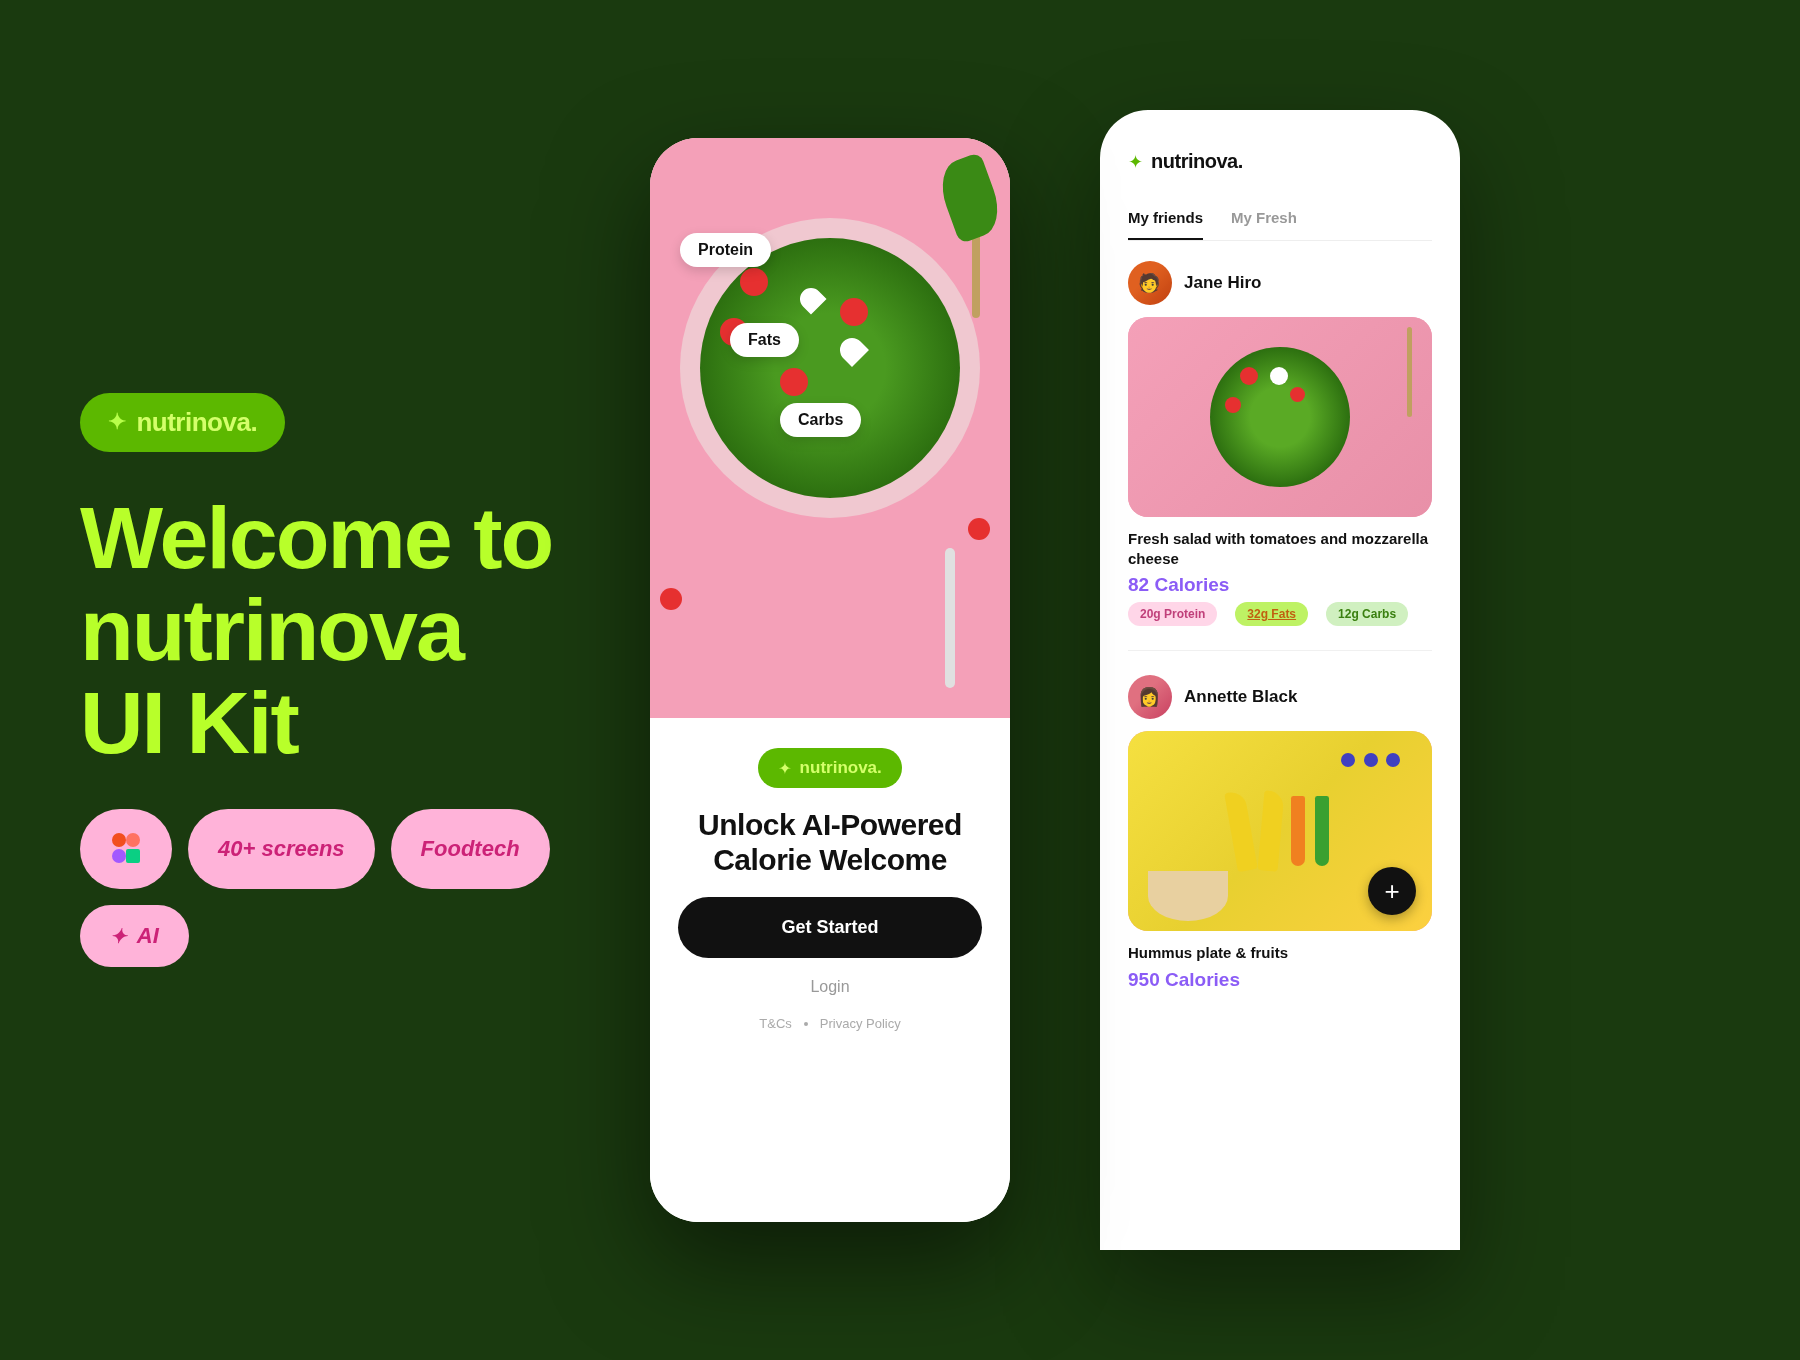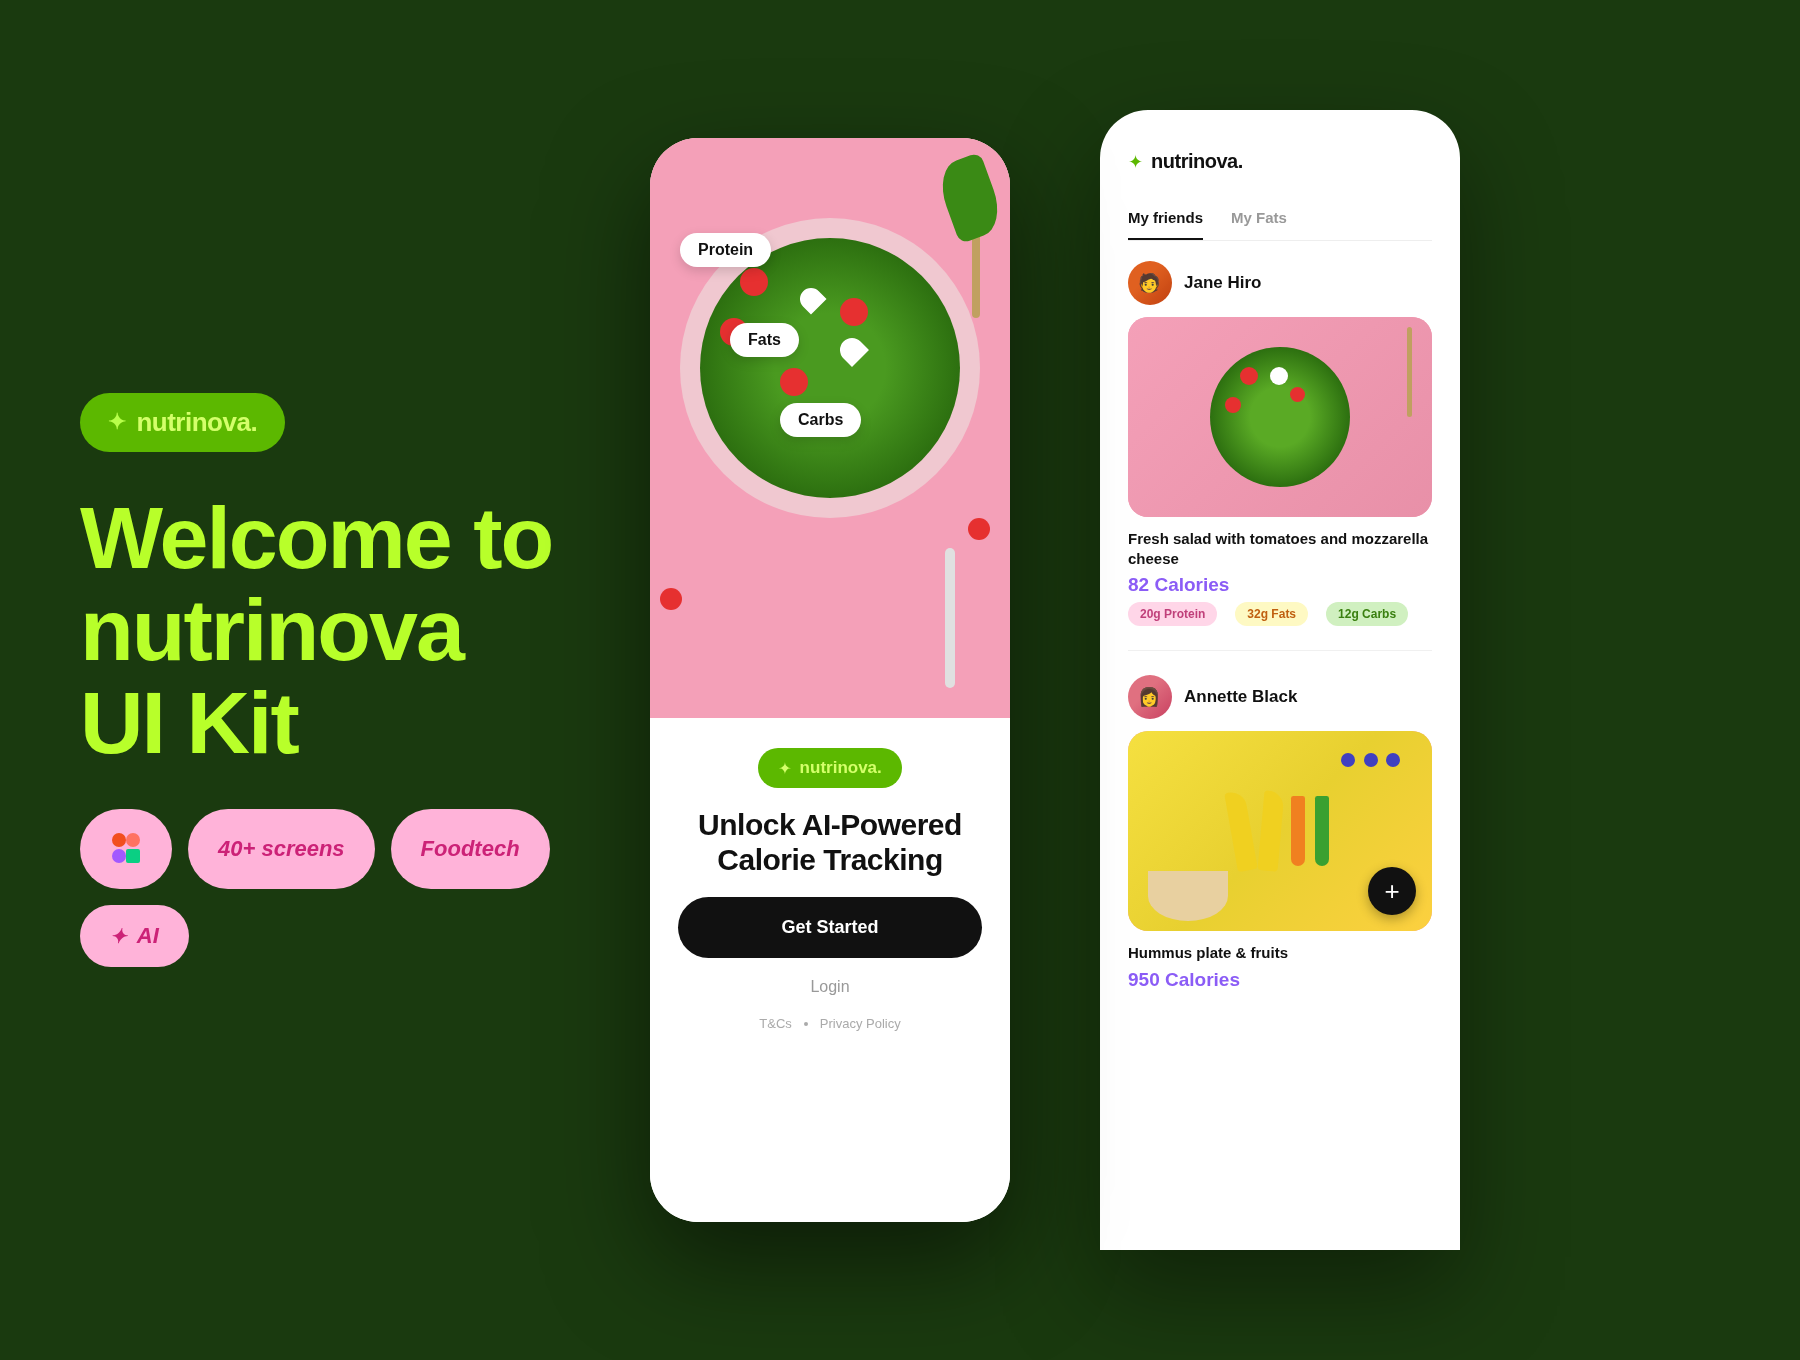--- a/index.html
+++ b/index.html
@@ -553,21 +553,21 @@
     }
 
     .macro-tag {
       padding: 5px 12px;
       border-radius: 50px;
       font-size: 12px;
       font-weight: 600;
     }
 
     .macro-tag.protein { background: #ffd6e8; color: #c0407a; }
-    .macro-tag.fats { background: #fef9c3; color: #c06010; }
+    .macro-tag.fats { background: #bef264; color: #c06010; text-decoration: underline; }
     .macro-tag.carbs { background: #d0f0c0; color: #3a8010; }
 
     .add-btn {
       position: absolute;
       bottom: 16px;
       right: 16px;
       width: 48px;
       height: 48px;
       background: #111;
       border-radius: 50%;
@@ -657,21 +657,21 @@
         <div class="nutrient-badge badge-fats">Fats</div>
         <div class="nutrient-badge badge-carbs">Carbs</div>
       </div>
 
       <div class="phone-content-section">
         <div class="phone-logo-pill">
           <span class="sparkle">✦</span>
           <span class="logo-text">nutrinova.</span>
         </div>
 
-        <h2 class="phone-headline">Unlock AI-Powered Calorie Tracking</h2>
+        <h2 class="phone-headline">Unlock AI-Powered Calorie Welcome</h2>
 
         <button class="phone-cta-btn">Get Started</button>
 
         <span class="phone-login-link">Login</span>
 
         <div class="phone-footer">
           <span>T&amp;Cs</span>
           <div class="dot"></div>
           <span>Privacy Policy</span>
         </div>
@@ -684,21 +684,21 @@
     <div class="app-panel">
 
       <div class="app-header">
         <div class="app-logo-row">
           <span class="app-logo-sparkle">✦</span>
           <span class="app-logo-text">nutrinova.</span>
         </div>
 
         <div class="app-tabs">
           <div class="app-tab active">My friends</div>
-          <div class="app-tab">My Fats</div>
+          <div class="app-tab">My Fresh</div>
         </div>
       </div>
 
       <div class="app-scroll-area">
 
         <div class="friend-card">
           <div class="friend-header">
             <div class="friend-avatar">
               <div class="avatar-jane">🧑</div>
             </div>

